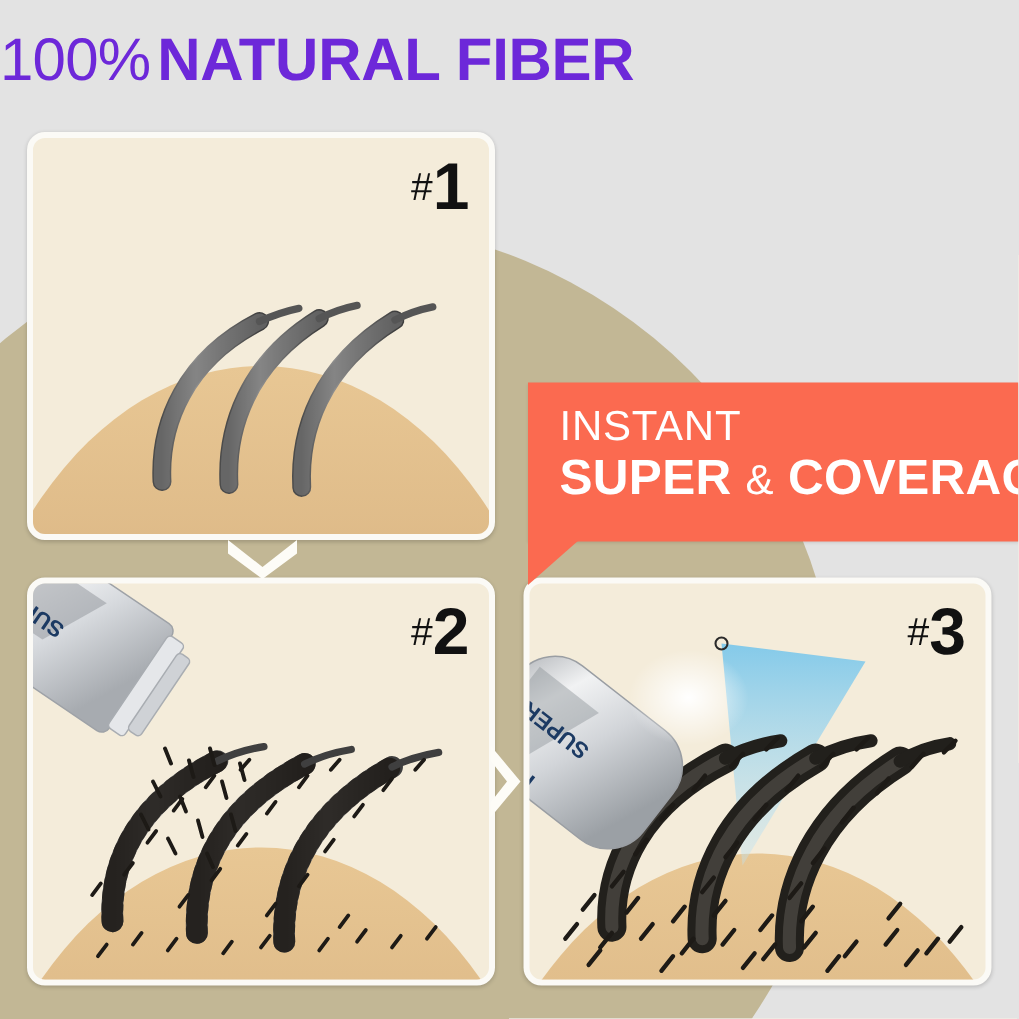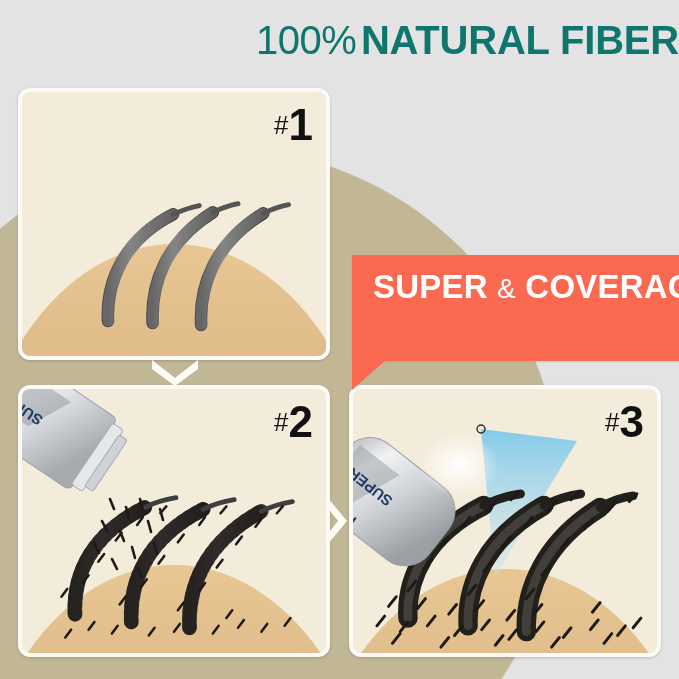--- a/index.html
+++ b/index.html
@@ -26,23 +26,23 @@
     border-radius: 50%;
     background: #c2b795;
   }
 
   
   .header {
     position: absolute;
     left: 0;
     top: 18px;
     width: 679px;
-    text-align: right;
+    text-align: left;
     white-space: nowrap;
-    color: #0f766e;
+    color: #6d28d9;
     z-index: 40;
   }
   .header .thin {
     font-size: 40px;
     font-weight: 400;
     letter-spacing: -0.5px;
     font-stretch: condensed;
   }
   .header .bold {
     font-size: 40px;
@@ -397,20 +397,21 @@
           <line x1="246" y1="230" x2="254" y2="220"></line>
       </g>
     </svg>
 
     <div class="panel-num">
       <span class="hash">#</span><span class="digit">3</span>
     </div>
   </div>
 
   <div class="banner">
+    <div class="line1">INSTANT</div>
     <div class="line2">
       <span>SUPER</span>
       <span class="amp">&amp;</span>
       <span>COVERAGE</span>
     </div>
   </div>
   <div class="banner-tail"></div>
 
   <svg class="arrow" id="arrow-down" viewBox="0 0 46 28">
     <polygon points="0,2 23,20 46,2 46,11 23,28 0,11" fill="#fdfcf7"></polygon>

